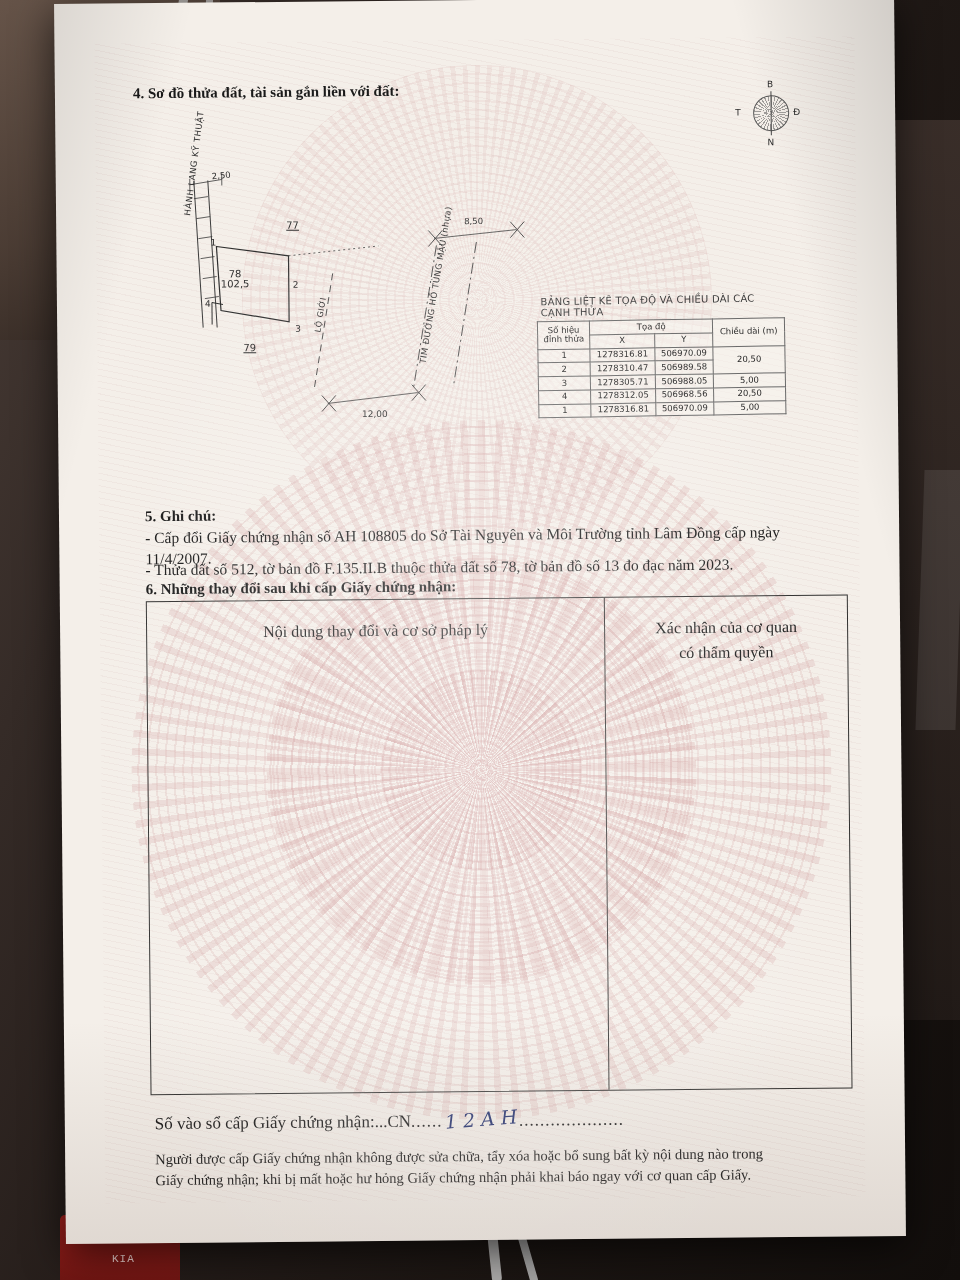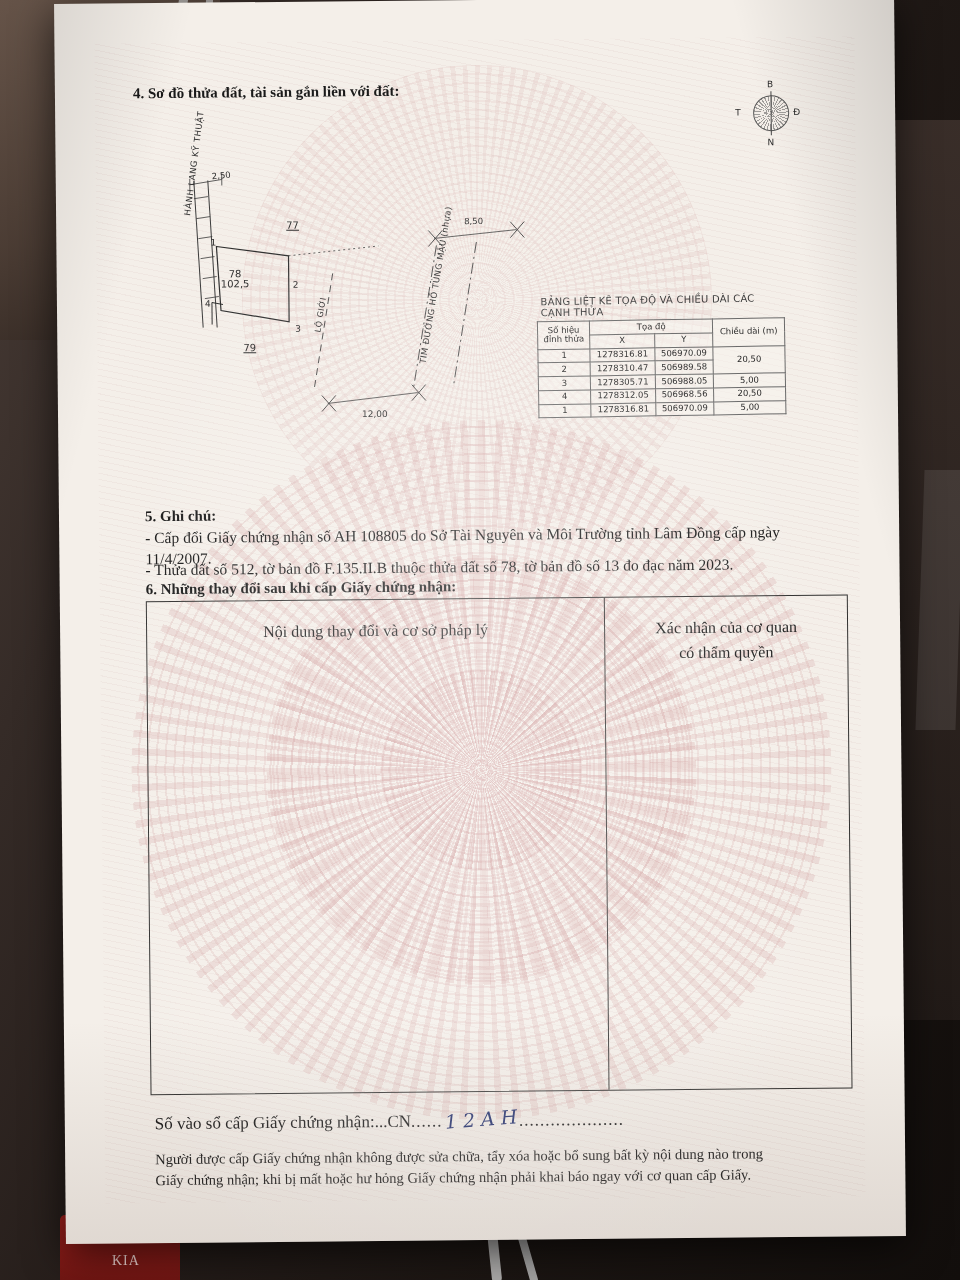--- a/index.html
+++ b/index.html
@@ -64,23 +64,23 @@
     top: 1215px;
     width: 120px;
     height: 70px;
     background: linear-gradient(180deg, #a4211d 0%, #6d1512 100%);
     border-radius: 5px;
   }
   .red-object .lbl {
     position: absolute;
     left: 52px; top: 38px;
     color: #f0d5d2;
-    font-size: 14px;
+    font-size: 11px;
     letter-spacing: 1px;
-    font-family: Liberation Serif, serif;
+    font-family: Liberation Mono, monospace;
   }
 
   
   #paper {
     position: absolute;
     left: 60px;
     top: 0px;
     width: 840px;
     height: 1240px;
     background: #f4efe9;

